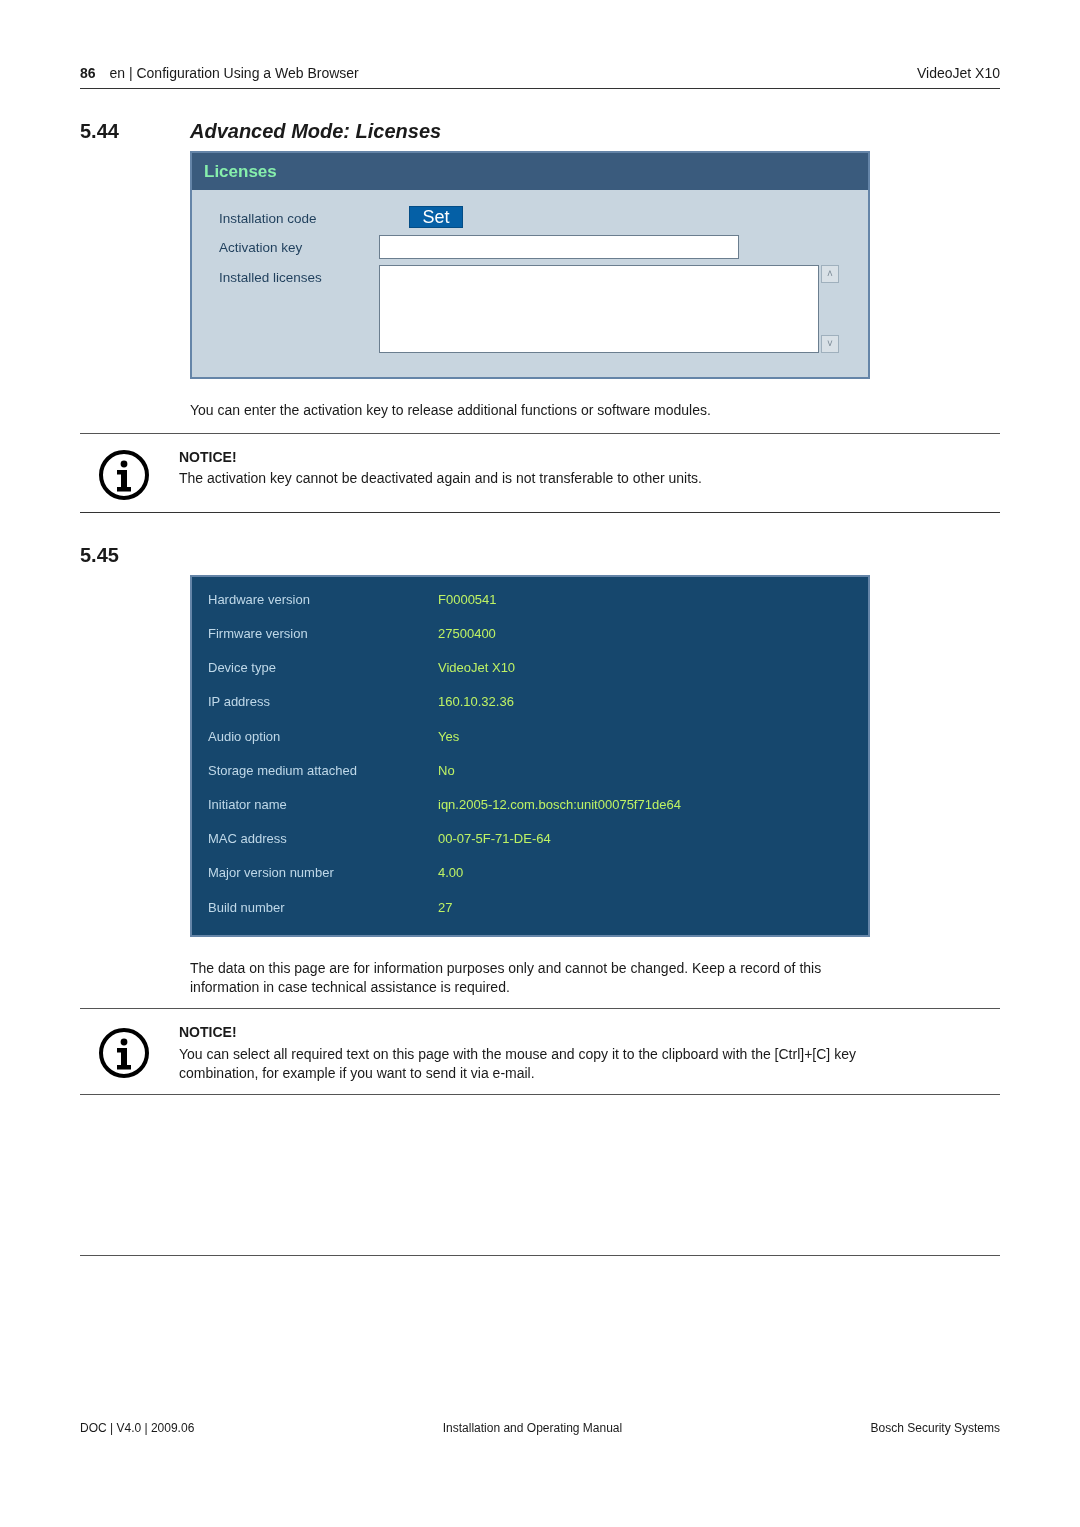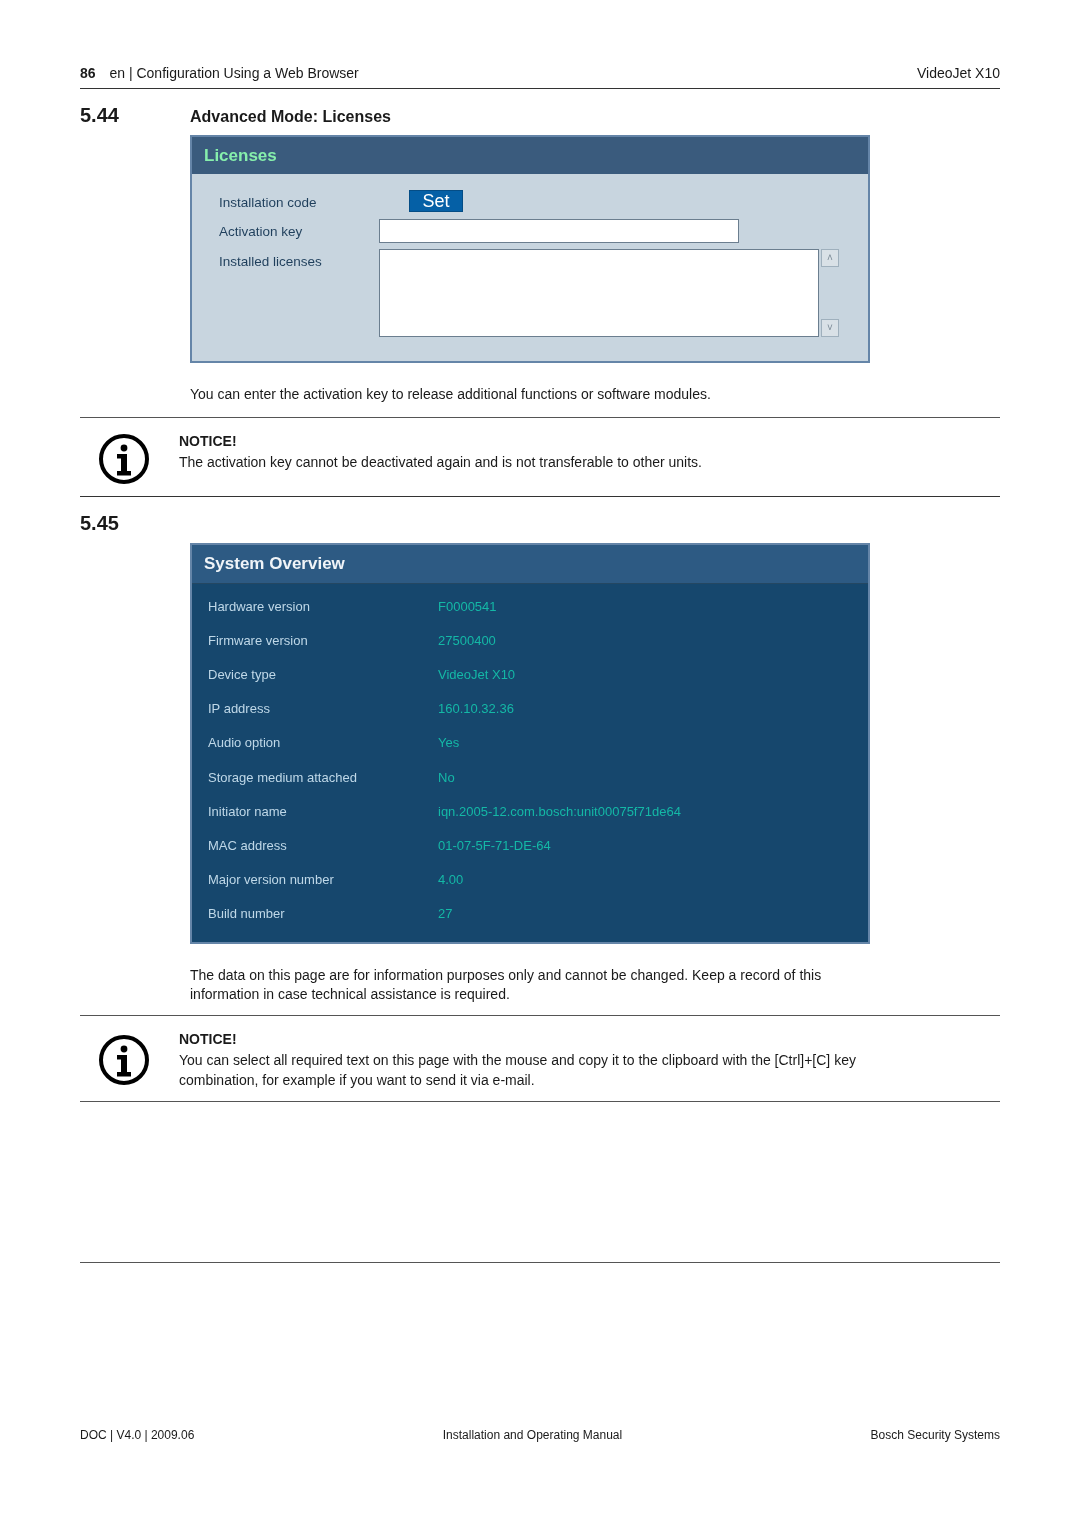--- a/index.html
+++ b/index.html
@@ -21,31 +21,32 @@
     align-items: baseline;
     font-size: 14px;
     padding-bottom: 4px;
     text-align: center;
   }
   .header-left .pnum { font-weight: bold; margin-right: 10px; }
 
   .sec-row {
     display: flex;
     align-items: baseline;
-    margin-top: 12px;
+    margin-top: 28px;
     margin-bottom: 6px;
   }
   .sec-num {
     width: 110px;
     font-size: 20px;
     font-weight: bold;
   }
   .sec-title {
-    font-size: 16px;
+    font-size: 20px;
     font-weight: bold;
+    font-style: italic;
   }
 
   
   .licenses-panel {
     margin-left: 110px;
     width: 680px;
     border: 2px solid #6585a8;
     background: #c8d5df;
   }
   .panel-titlebar {
@@ -149,21 +150,21 @@
     border-bottom: 1px solid #244762;
   }
   .sys-body { padding: 6px 0 10px 0; }
   .sys-row {
     display: flex;
     padding: 8px 16px;
     color: #cde0ee;
     font-size: 13px;
   }
   .sys-label { width: 230px; color: #bfd8e8; }
-  .sys-val { color: #14b8a6; }
+  .sys-val { color: #bef264; }
 
   .footer {
     display: flex;
     justify-content: space-between;
     font-size: 12px;
     margin-top: 160px;
     padding-top: 4px;
   }
 </style>
 </head>
@@ -223,21 +224,20 @@
     <div>The activation key cannot be deactivated again and is not transferable to other units.</div>
   </div>
 </div>
 <hr class="hr">
 
 <div class="sec-row">
   <div class="sec-num">5.45</div>
 </div>
 
 <div class="sys-panel">
-  <div class="sys-titlebar">System Overview</div>
   <div class="sys-body" id="sys-body">
       <div class="sys-row">
         <div class="sys-label">Hardware version</div>
         <div class="sys-val">F0000541</div>
       </div>
       <div class="sys-row">
         <div class="sys-label">Firmware version</div>
         <div class="sys-val">27500400</div>
       </div>
       <div class="sys-row">
@@ -255,21 +255,21 @@
       <div class="sys-row">
         <div class="sys-label">Storage medium attached</div>
         <div class="sys-val">No</div>
       </div>
       <div class="sys-row">
         <div class="sys-label">Initiator name</div>
         <div class="sys-val">iqn.2005-12.com.bosch:unit00075f71de64</div>
       </div>
       <div class="sys-row">
         <div class="sys-label">MAC address</div>
-        <div class="sys-val">01-07-5F-71-DE-64</div>
+        <div class="sys-val">00-07-5F-71-DE-64</div>
       </div>
       <div class="sys-row">
         <div class="sys-label">Major version number</div>
         <div class="sys-val">4.00</div>
       </div>
       <div class="sys-row">
         <div class="sys-label">Build number</div>
         <div class="sys-val">27</div>
       </div>
     </div>

